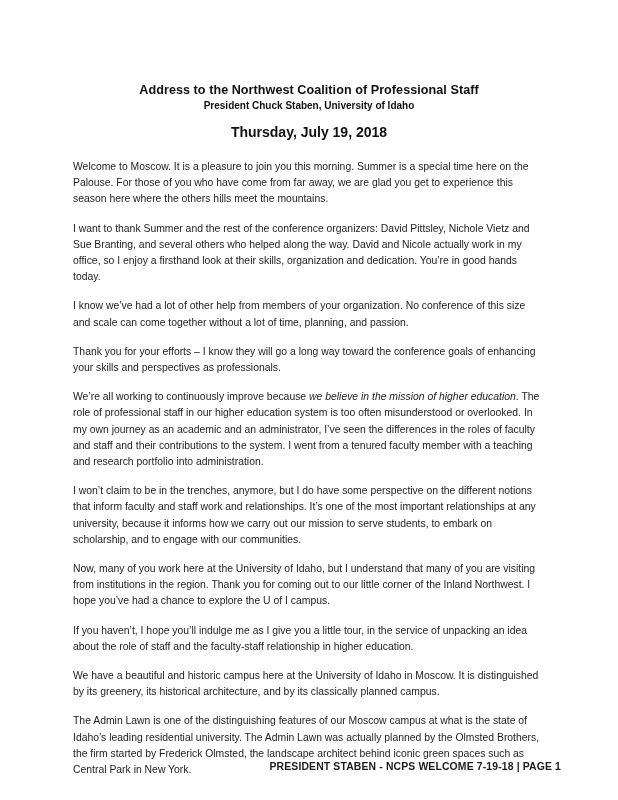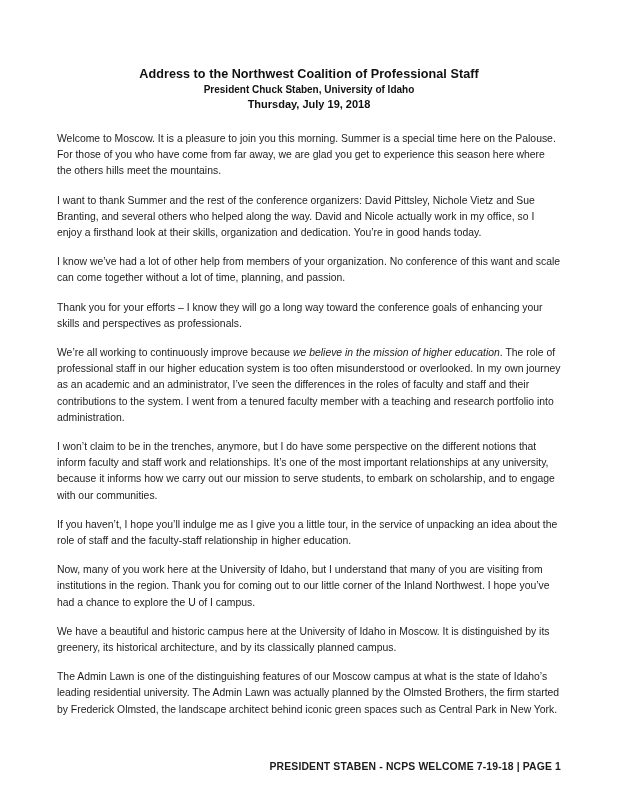--- a/index.html
+++ b/index.html
@@ -15,21 +15,21 @@
     color: #1a1a1a;
     -webkit-font-smoothing: antialiased;
   }
 
   .page {
     position: relative;
     width: 618px;
     height: 800px;
     background: #ffffff;
     box-sizing: border-box;
-    padding: 0;
+    padding: 16px;
     overflow: hidden;
   }
 
   
   .doc-header {
     margin: 0;
     padding: 66px 57px 0 57px;
     text-align: center;
   }
   .doc-title {
@@ -41,22 +41,22 @@
     color: #101010;
   }
   .doc-subtitle {
     margin: 0;
     font-size: 10px;
     line-height: 15px;
     font-weight: bold;
     color: #101010;
   }
   .doc-date {
-    margin: 0;
-    font-size: 11px;
+    margin: 12px;
+    font-size: 14px;
     line-height: 15px;
     font-weight: bold;
     color: #101010;
   }
 
   
   .doc-body {
     padding: 0 57px 0 57px;
     margin-top: 19px;
   }
@@ -101,31 +101,31 @@
     <p class="doc-date">Thursday, July 19, 2018</p>
   </div>
 
   <div class="doc-body">
 
     <p class="para">Welcome to Moscow. It is a pleasure to join you this morning. Summer is a special time here on the Palouse. For those of you who have come from far away, we are glad you get to experience this season here where the others hills meet the mountains.</p>
 
 
     <p class="para">I want to thank Summer and the rest of the conference organizers: David Pittsley, Nichole Vietz and Sue Branting, and several others who helped along the way. David and Nicole actually work in my office, so I enjoy a firsthand look at their skills, organization and dedication. You’re in good hands today.</p>
 
-    <p class="para">I know we’ve had a lot of other help from members of your organization. No conference of this want and scale can come together without a lot of time, planning, and passion.</p>
+    <p class="para">I know we’ve had a lot of other help from members of your organization. No conference of this size and scale can come together without a lot of time, planning, and passion.</p>
 
     <p class="para">Thank you for your efforts – I know they will go a long way toward the conference goals of enhancing your skills and perspectives as professionals.</p>
 
     <p class="para"><span>We’re all working to continuously improve because </span><em>we believe in the mission of higher education</em><span>. The role of professional staff in our higher education system is too often misunderstood or overlooked. In my own journey as an academic and an administrator, I’ve seen the differences in the roles of faculty and staff and their contributions to the system. I went from a tenured faculty member with a teaching and research portfolio into administration.</span></p>
 
     <p class="para">I won’t claim to be in the trenches, anymore, but I do have some perspective on the different notions that inform faculty and staff work and relationships. It’s one of the most important relationships at any university, because it informs how we carry out our mission to serve students, to embark on scholarship, and to engage with our communities.</p>
 
+    <p class="para">Now, many of you work here at the University of Idaho, but I understand that many of you are visiting from institutions in the region. Thank you for coming out to our little corner of the Inland Northwest. I hope you’ve had a chance to explore the U of I campus.</p>
+
     <p class="para">If you haven’t, I hope you’ll indulge me as I give you a little tour, in the service of unpacking an idea about the role of staff and the faculty-staff relationship in higher education.</p>
-
-    <p class="para">Now, many of you work here at the University of Idaho, but I understand that many of you are visiting from institutions in the region. Thank you for coming out to our little corner of the Inland Northwest. I hope you’ve had a chance to explore the U of I campus.</p>
 
     <p class="para">We have a beautiful and historic campus here at the University of Idaho in Moscow. It is distinguished by its greenery, its historical architecture, and by its classically planned campus.</p>
 
     <p class="para">The Admin Lawn is one of the distinguishing features of our Moscow campus at what is the state of Idaho’s leading residential university. The Admin Lawn was actually planned by the Olmsted Brothers, the firm started by Frederick Olmsted, the landscape architect behind iconic green spaces such as Central Park in New York.</p>
 
   </div>
 
   <div class="doc-footer">
     <p class="footer-text">PRESIDENT STABEN - NCPS WELCOME 7-19-18 | PAGE 1</p>
   </div>

